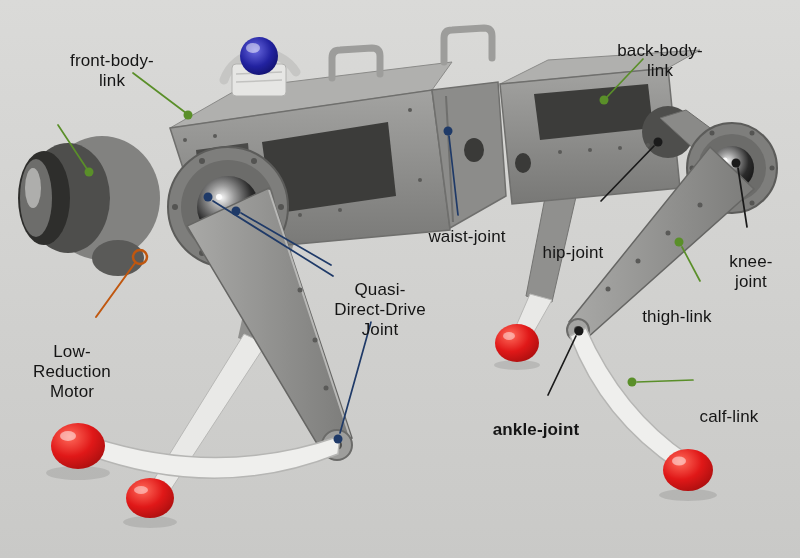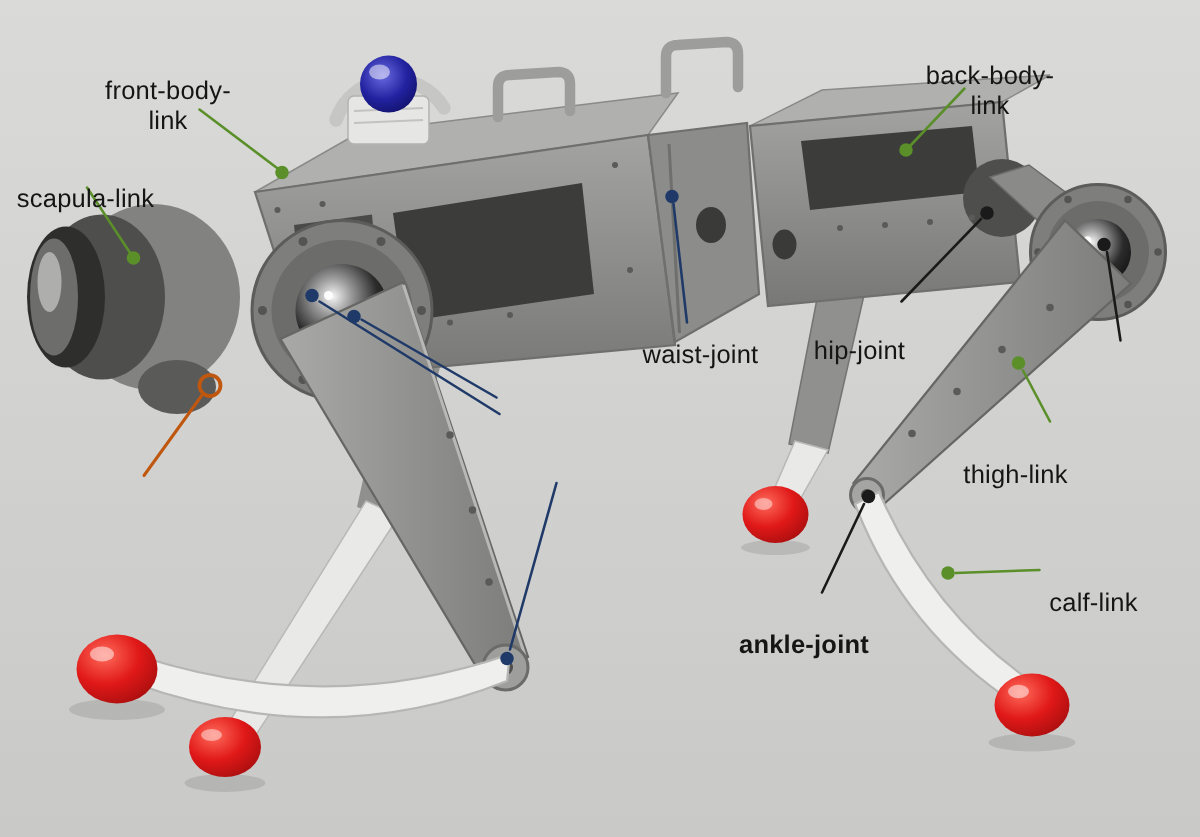--- a/index.html
+++ b/index.html
@@ -261,20 +261,26 @@
         <line x1="96" y1="317" x2="135" y2="263" class="ln-motor"></line>
         <circle cx="140" cy="257" r="7" class="ring-motor"></circle>
       </g>
     </g>
   </svg>
 
   <div class="label" style="left:112px; top:28px;">front-body-
 link</div>
   <div class="label" style="left:660px; top:18px;">back-body-
 link</div>
-  <div class="label" style="left:57px;  top:100px;">scapula-link</div>
   <div class="label" style="left:467px; top:204px;">waist-joint</div>
-  <div class="label" style="left:573px; top:201px;">hip-joint</div>
+  <div class="label" style="left:573px; top:220px;">hip-joint</div>
+  <div class="label" style="left:751px; top:229px;">knee-joint</div>
   <div class="label" style="left:677px; top:284px;">thigh-link</div>
-  <div class="label" style="left:729px; top:369px;">calf-link</div>
+  <div class="label" style="left:729px; top:384px;">calf-link</div>
   <div class="label" style="left:536px; top:397px;font-weight:bold;">ankle-joint</div>
+  <div class="label" style="left:380px; top:257px;">Quasi-
+Direct-Drive
+Joint</div>
+  <div class="label" style="left:72px;  top:319px;">Low-
+Reduction
+Motor</div>
 
 </div>
 
 </body></html>

